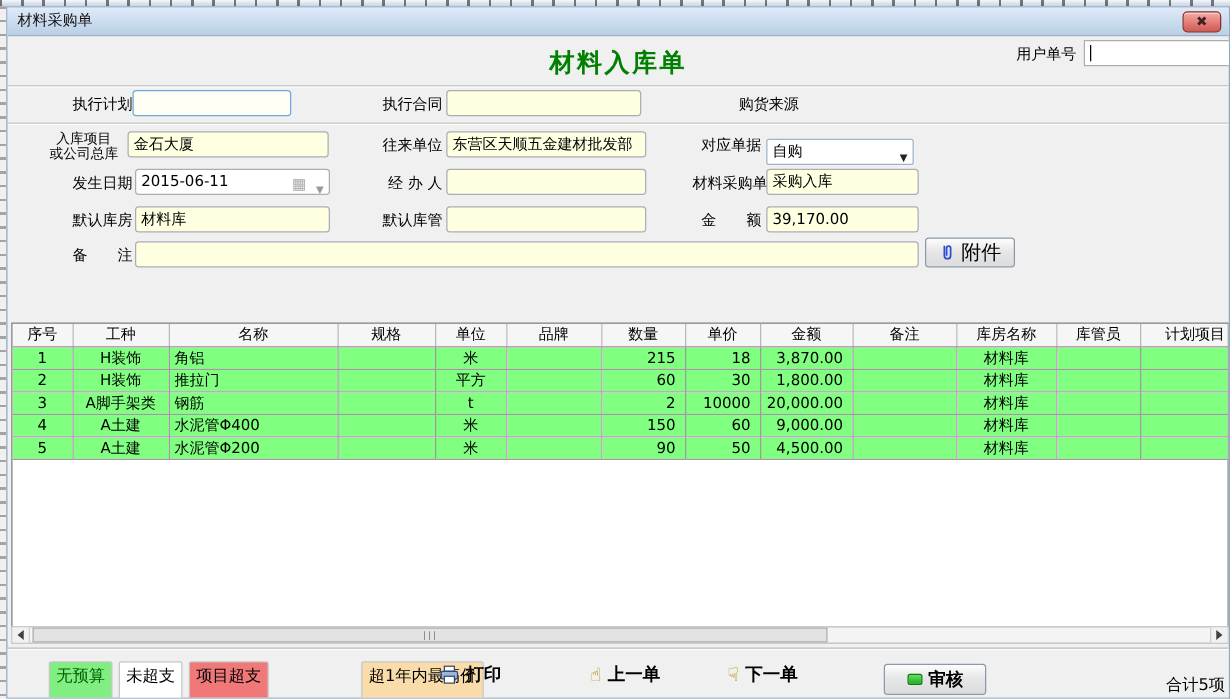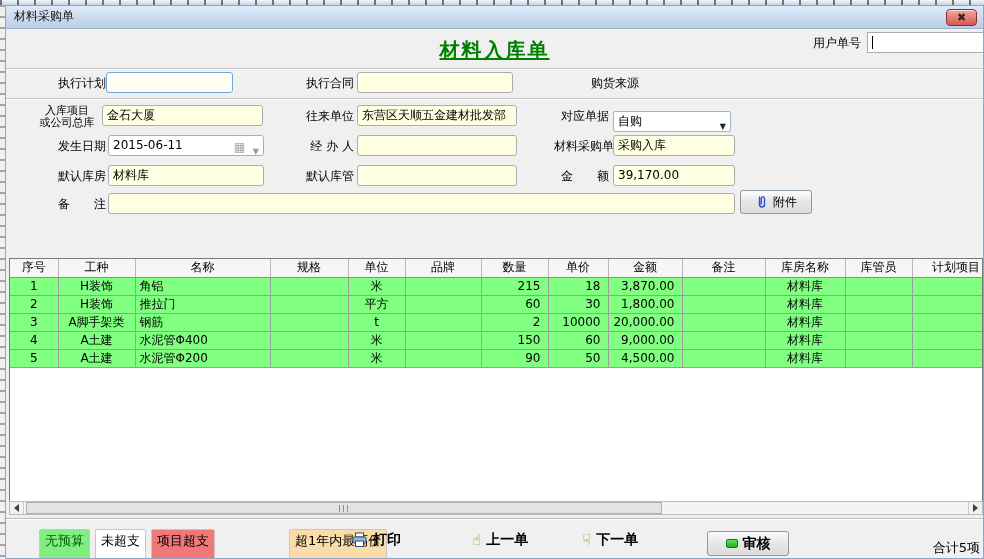--- a/index.html
+++ b/index.html
@@ -18,21 +18,21 @@
     background:linear-gradient(#dfeafa,#b9cfe4); border-bottom:1px solid #9ab1c8;
     display:flex; align-items:flex-end; padding:3px 8px; }
   .titlebar .title { font-size:12px; color:#111; }
   .close-btn { position:absolute; right:6px; top:3px; width:31px; height:17px;
     background:linear-gradient(#f2a early,#d5605f); background:linear-gradient(#f5a9a4,#d25a52);
     border:1px solid #8c2f28; border-radius:4px; display:flex; align-items:center; justify-content:center;
     cursor:pointer; box-shadow:inset 0 1px 0 rgba(255,255,255,.6); }
   .close-btn span { font-size:11px; font-weight:bold; color:#402020; line-height:1; }
 
   .form-title { position:absolute; left:0; top:31px; width:100%; text-align:center;
-    font-size:20px; font-weight:bold; color:#008000; text-decoration:underline; letter-spacing:2px; }
+    font-size:20px; font-weight:bold; color:#008000; letter-spacing:2px; }
 
   .lbl { position:absolute; height:16px; line-height:16px; white-space:nowrap; }
   .lbl.r { text-align:right; }
   .lbl2 { position:absolute; font-size:11px; line-height:12px; text-align:center; white-space:nowrap; }
 
   .fld { position:absolute; height:21px; line-height:19px; padding:0 4px;
     background:#ffffe1; border:1px solid #abadb3; border-radius:3px; overflow:hidden; white-space:nowrap; }
   .fld.white { background:#fff; }
   .fld.focus { background:#fffff4; border-color:#6da8dc; }
   .hline { position:absolute; left:0; right:0; height:1px; background:#c8c8c8; box-shadow:0 1px 0 #fbfbfb; }
@@ -140,21 +140,21 @@
 
     <span class="lbl r" style="left:43px; top:162px; width:57px;">默认库房</span>
     <div class="fld" style="left:102px; top:159px; width:156px;">材料库</div>
     <span class="lbl r" style="left:293px; top:162px; width:55px;">默认库管</span>
     <div class="fld" style="left:351px; top:159px; width:160px;"></div>
     <span class="lbl r" style="left:548px; top:162px; width:55px;">金　　额</span>
     <div class="fld" style="left:607px; top:159px; width:122px;">39,170.00</div>
 
     <span class="lbl r" style="left:43px; top:190px; width:57px;">备　　注</span>
     <div class="fld" style="left:102px; top:187px; width:627px;"></div>
-    <div class="btn" style="left:734px; top:184px; width:72px; height:24px; font-size:12px;">
+    <div class="btn" style="left:734px; top:184px; width:72px; height:24px; font-size:16px;">
       <svg width="13" height="14" viewBox="0 0 13 14">
           <path d="M4.5 1.5 v8 a2.5 2.5 0 0 0 5 0 V3.5 a1.6 1.6 0 0 0 -3.2 0 v6" fill="none" stroke="#2b4fd0" stroke-width="1.4"></path>
         </svg>
       <span>附件</span>
     </div>
 
     <div class="grid-wrap">
       <table>
         <colgroup>
             <col style="width: 48px;">

